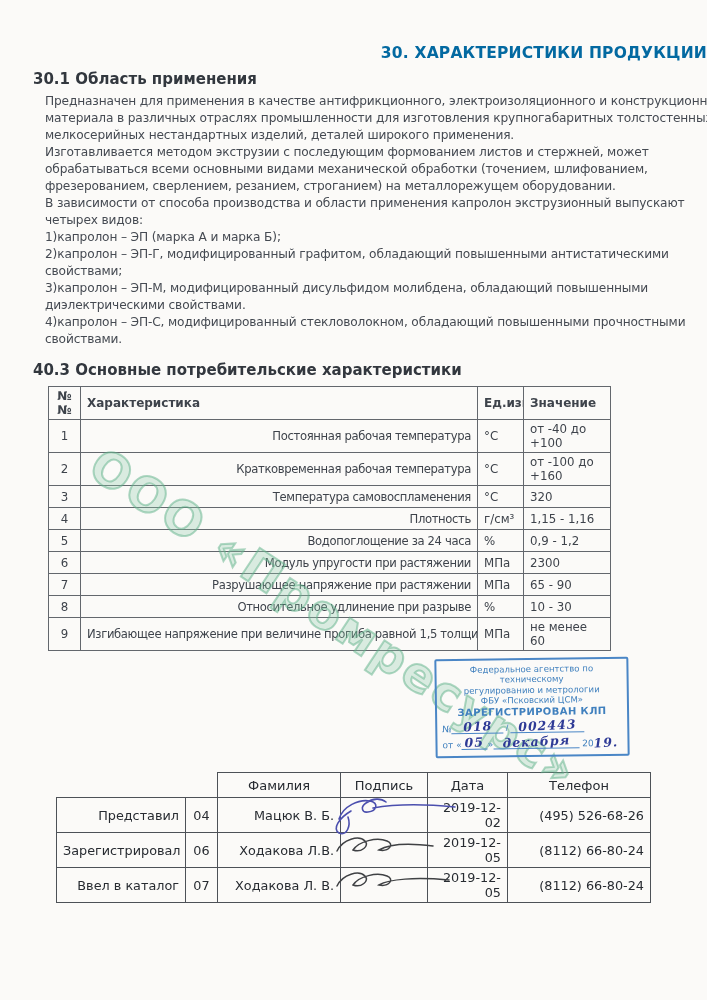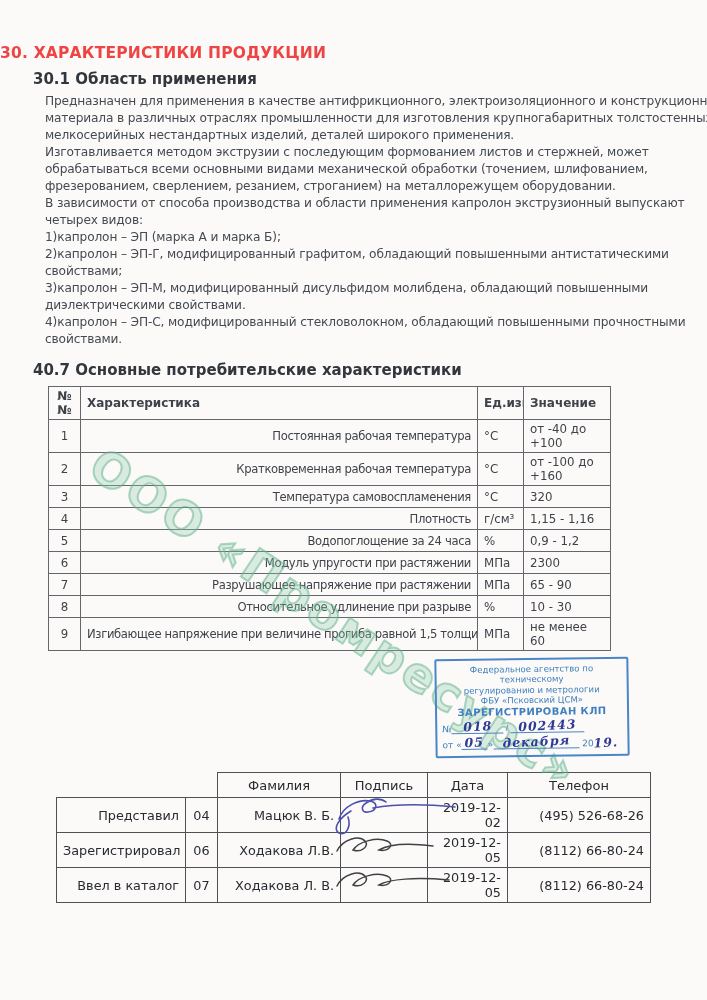--- a/index.html
+++ b/index.html
@@ -9,22 +9,22 @@
     background: #fbfaf8;
     font-family: "DejaVu Sans", "Liberation Sans", sans-serif;
     color: #3e434b;
     overflow: hidden;
     margin: 0 auto;
   }
 
   
   .doc-title {
     position: absolute; top: 44px; left: 0; width: 100%;
-    text-align: left; font-size: 15.5px; font-weight: bold;
-    color: #ef4444; letter-spacing: .2px; margin: 0;
+    text-align: right; font-size: 15.5px; font-weight: bold;
+    color: #0369a1; letter-spacing: .2px; margin: 0;
   }
   .sec-heading {
     position: absolute; left: 33px; margin: 0;
     font-size: 15px; font-weight: bold; color: #32373e;
   }
   .sec1-heading { top: 70px; }
   .sec2-heading { top: 361px; }
   .bodytext {
     position: absolute; left: 45px; top: 93px; z-index: 2;
   }
@@ -117,21 +117,21 @@
     <div class="line">четырех видов:</div>
     <div class="line">1)капролон – ЭП (марка А и марка Б);</div>
     <div class="line">2)капролон – ЭП-Г, модифицированный графитом, обладающий повышенными антистатическими</div>
     <div class="line">свойствами;</div>
     <div class="line">3)капролон – ЭП-М, модифицированный дисульфидом молибдена, обладающий повышенными</div>
     <div class="line">диэлектрическими свойствами.</div>
     <div class="line">4)капролон – ЭП-С, модифицированный стекловолокном, обладающий повышенными прочностными</div>
     <div class="line">свойствами.</div>
   </div>
 
-  <h2 class="sec-heading sec2-heading">40.7 Основные потребительские характеристики</h2>
+  <h2 class="sec-heading sec2-heading">40.3 Основные потребительские характеристики</h2>
 
   <table class="char-table">
     <colgroup>
         <col style="width:32px">
         <col style="width:397px">
         <col style="width:46px">
         <col style="width:87px">
       </colgroup>
     <thead>
       <tr>

